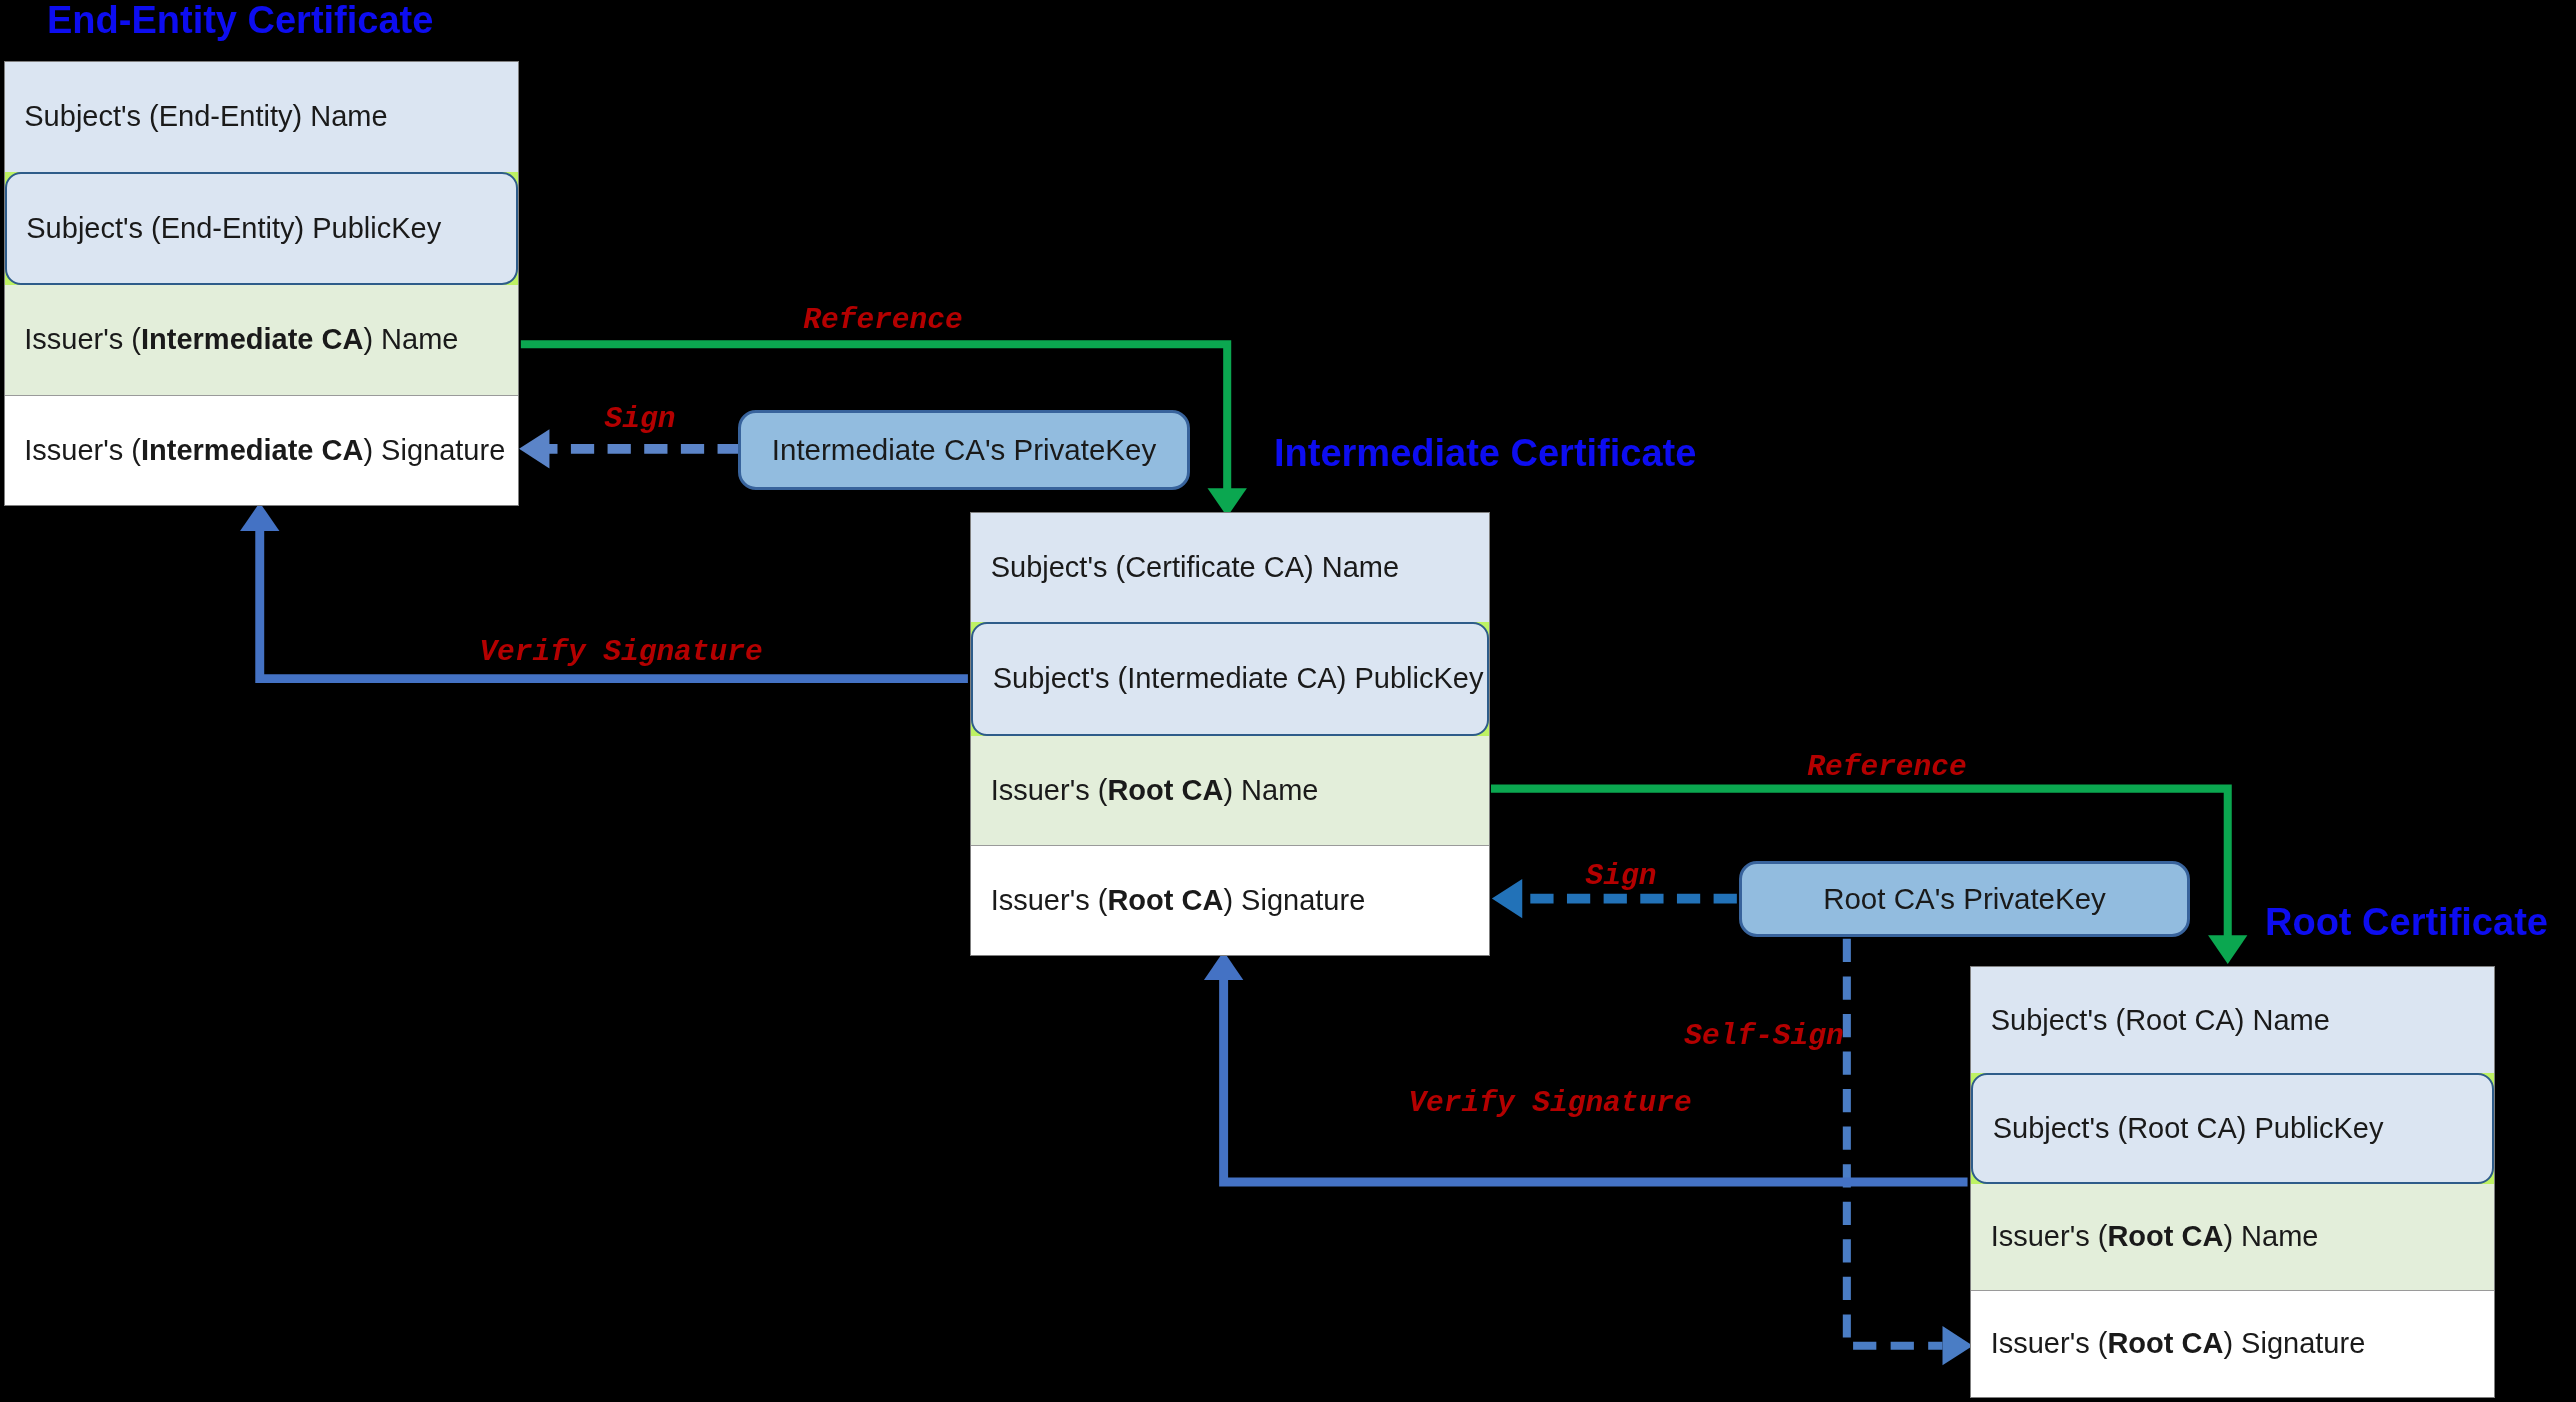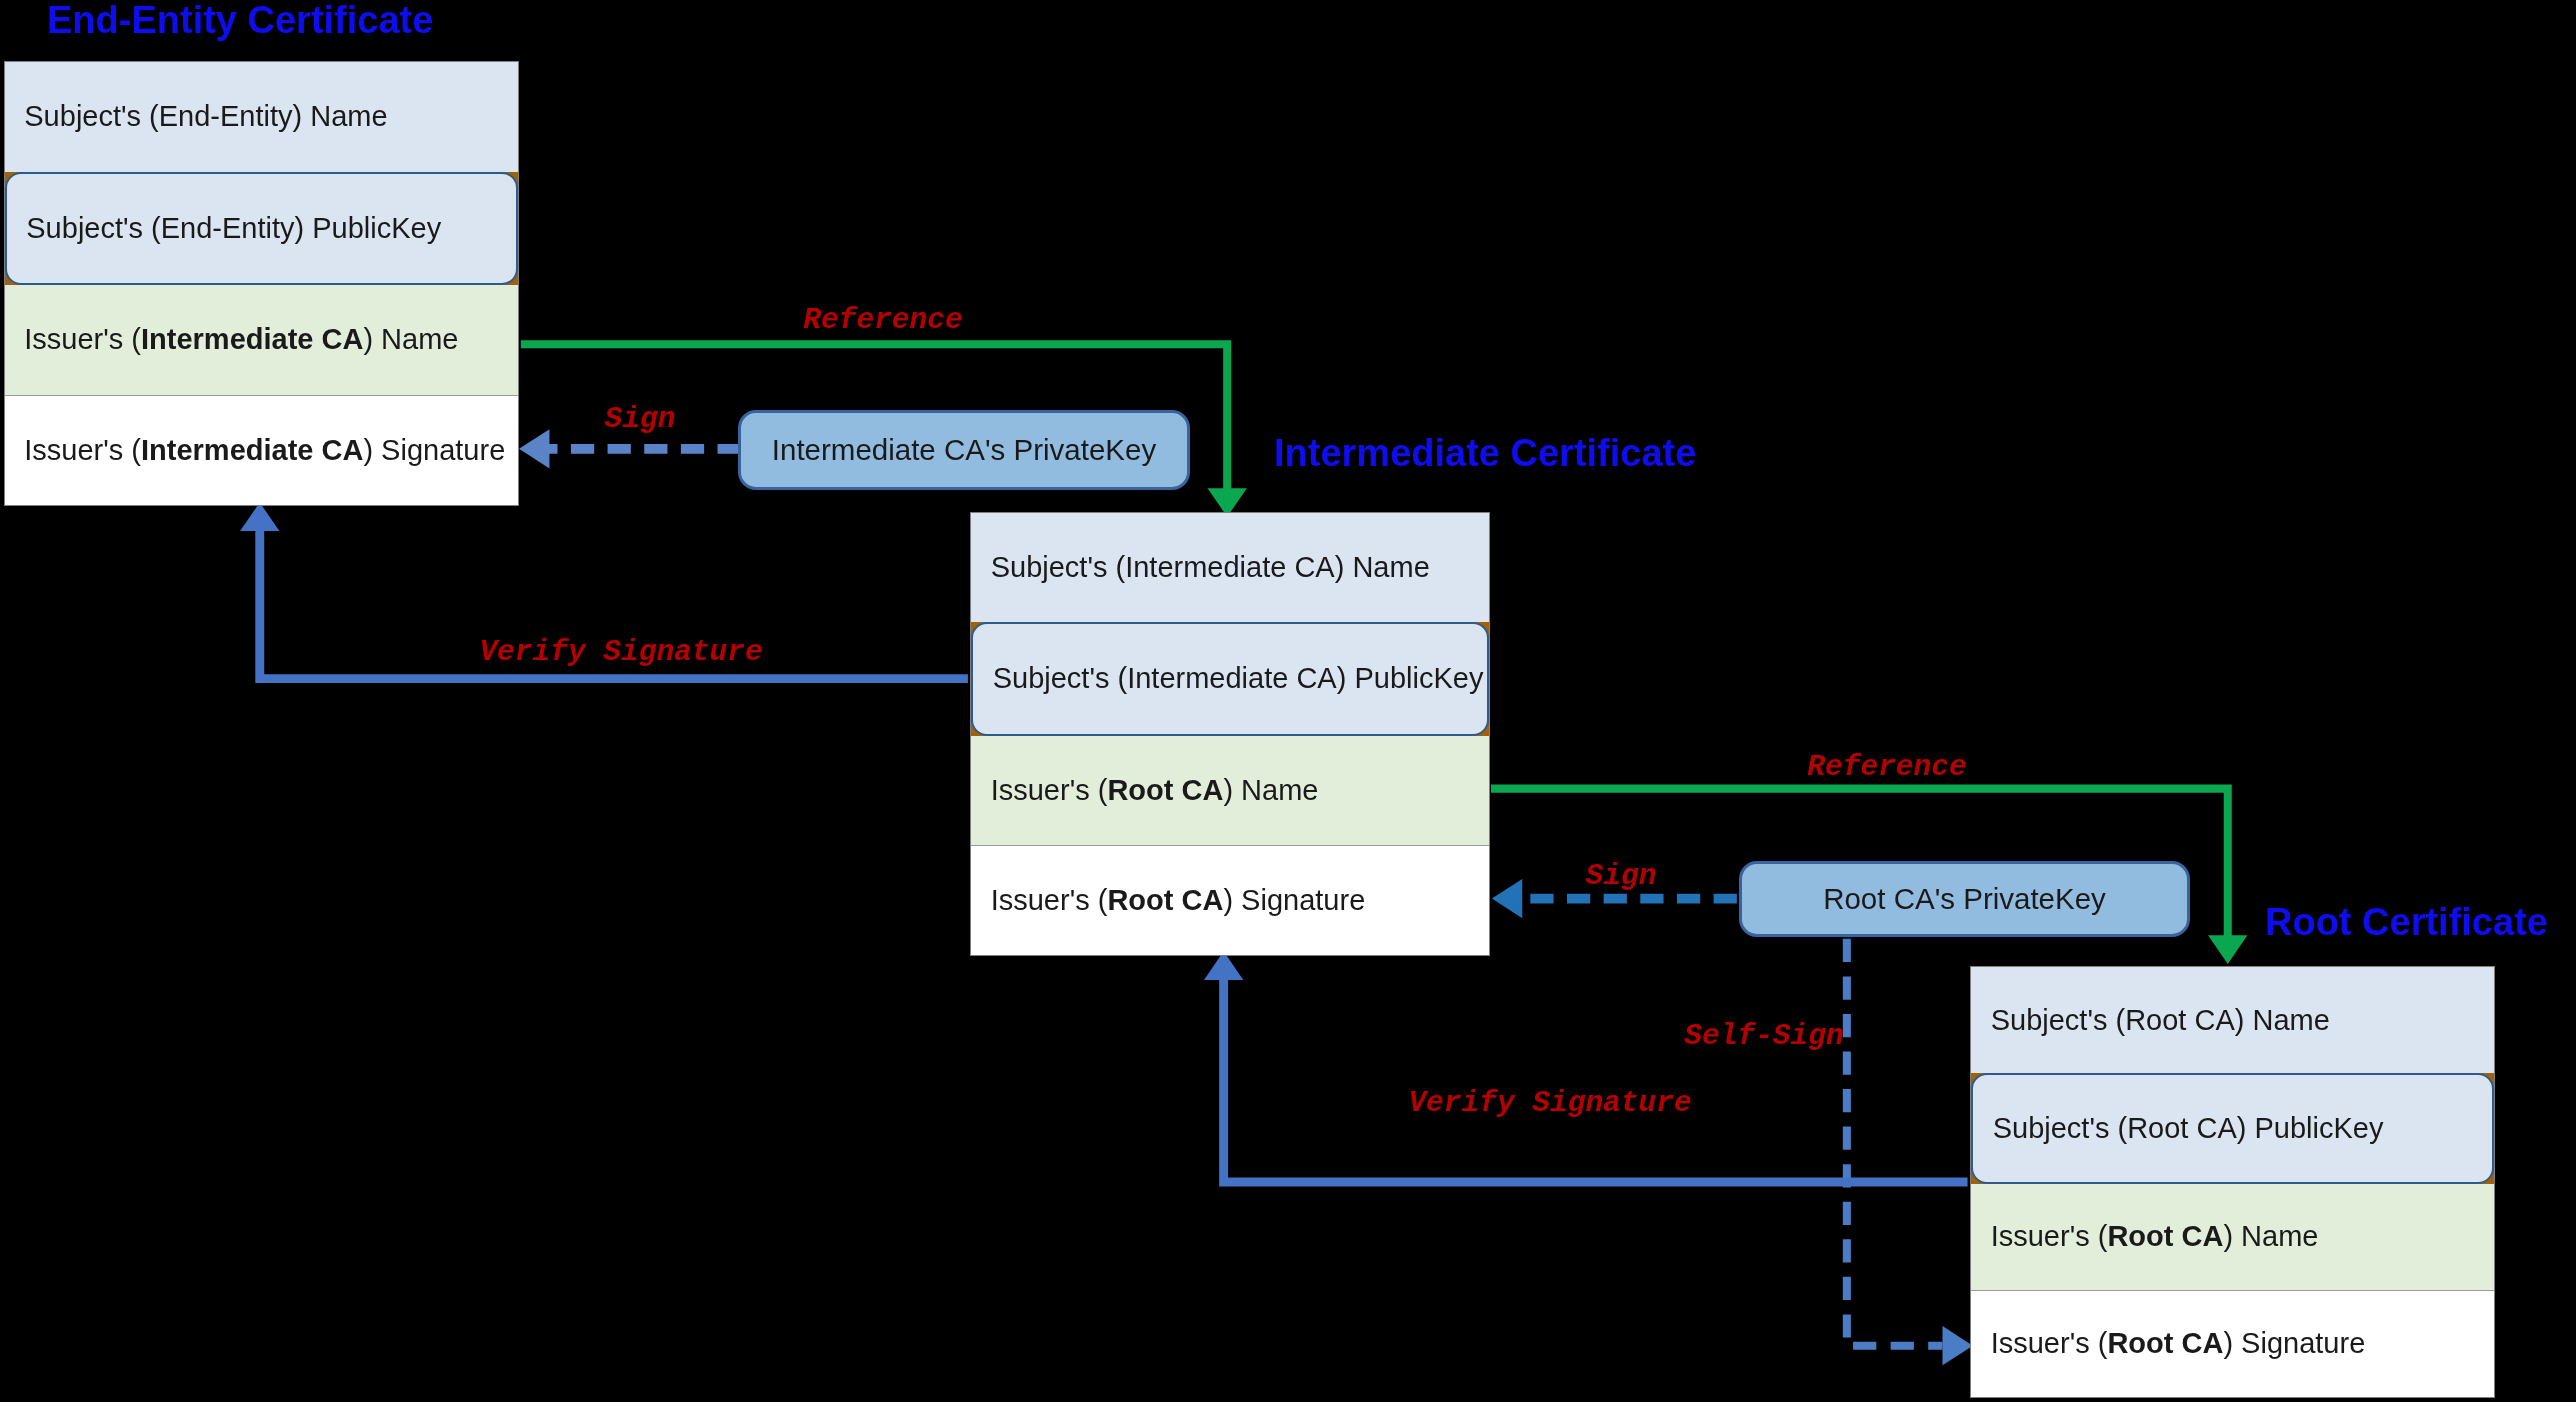--- a/index.html
+++ b/index.html
@@ -9,21 +9,21 @@
     background:var(--background,#000);
     font-family:"Liberation Sans",sans-serif;
     overflow:hidden;
   }
   
   .cert{
     position:absolute;
     border:1.8px solid var(--cert_border,#7f7f7f);
     box-sizing:border-box;
     display:flex;flex-direction:column;
-    background:#a16207;
+    background:#bef264;
   }
   .row{
     flex:1 1 0;
     display:flex;align-items:center;
     padding-left:19.7px;
     font-size:29px;color:#1a1a1a;
     box-sizing:border-box;
     white-space:nowrap;
   }
   .row b{font-weight:bold;}
@@ -120,21 +120,21 @@
     </div>
     <div class="row white sep">
       <span>Issuer's (</span>
         <b>Intermediate CA</b>
         <span>) Signature</span>
     </div>
   </div>
 
   <div class="cert" style="left:970px;top:512px;width:520px;height:444px;">
     <div class="row lightblue">
-      <span>Subject's (Intermediate CA) Name</span>
+      <span>Subject's (Certificate CA) Name</span>
         <b></b>
         <span></span>
     </div>
     <div class="row pubkey">
       <span>Subject's (Intermediate CA) PublicKey</span>
         <b></b>
         <span></span>
     </div>
     <div class="row green">
       <span>Issuer's (</span>

